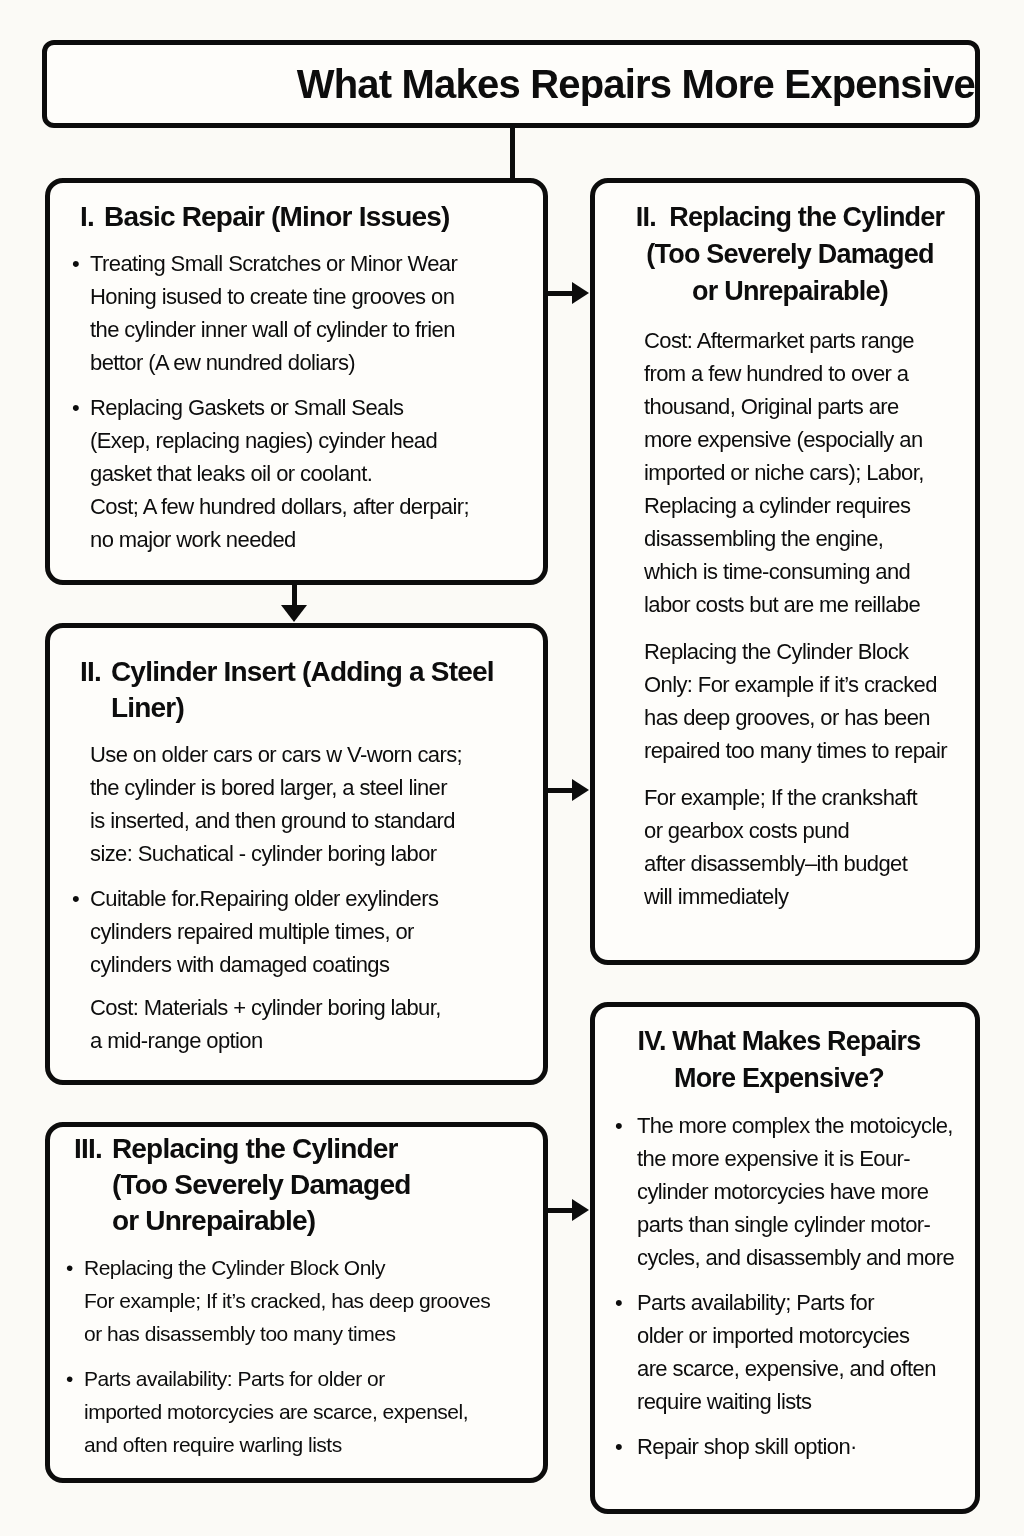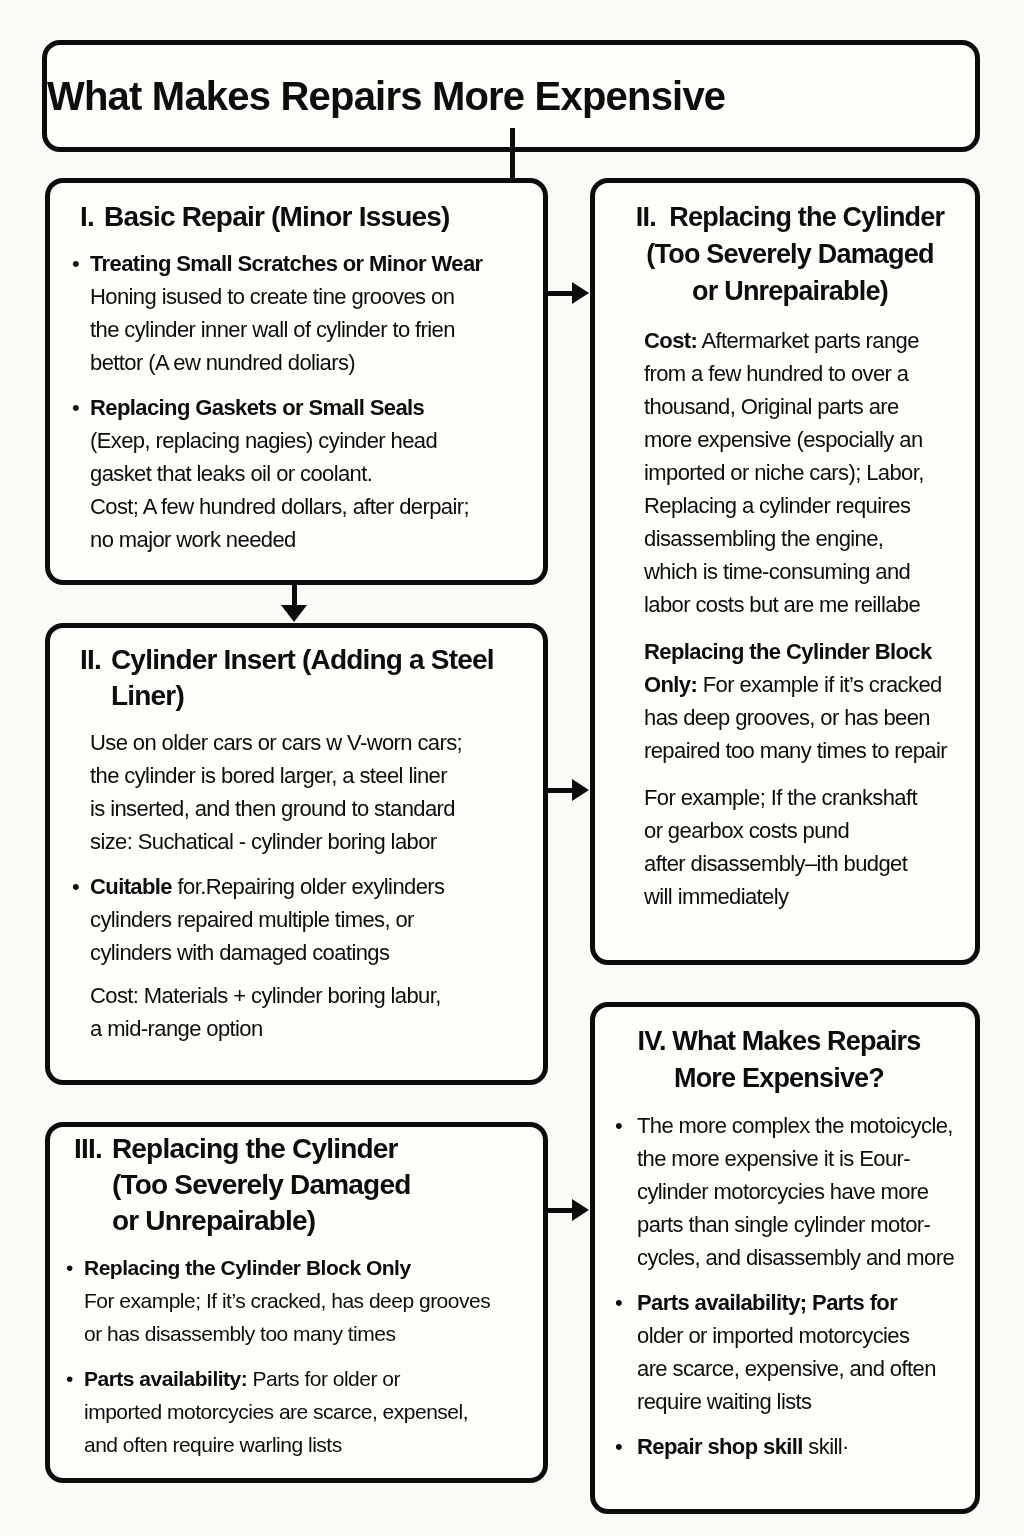--- a/index.html
+++ b/index.html
@@ -13,23 +13,23 @@
   }
   .box{
     position:absolute;
     background:#fefdfa;
     border:5px solid #0c0c0c;
     border-radius:18px;
     box-sizing:border-box;
   }
   
   .title-box{
-    left:42px;top:40px;width:938px;height:112px;
-    border-radius:18px;
-    display:flex;align-items:center;justify-content:flex-start;
+    left:42px;top:40px;width:938px;height:88px;
+    border-radius:12px;
+    display:flex;align-items:center;justify-content:flex-end;
   }
   .title-text{
     font-size:40px;font-weight:bold;letter-spacing:-0.8px;
     white-space:nowrap;
   }
   
   .vline{position:absolute;background:#0c0c0c;}
   .conn-title{left:510px;top:128px;width:5px;height:54px;}
   .arrow-right{position:absolute;width:42px;height:22px;}
   .arrow-right .shaft{position:absolute;left:0;top:9px;width:28px;height:5px;background:#0c0c0c;}
@@ -43,21 +43,21 @@
   .arr3{left:548px;top:1199px;}
   .arrow-down{position:absolute;left:281px;top:584px;width:26px;height:38px;}
   .arrow-down .shaft{position:absolute;left:11px;top:0;width:5px;height:24px;background:#0c0c0c;}
   .arrow-down .head{
     position:absolute;left:0;top:21px;width:0;height:0;
     border-left:13px solid transparent;border-right:13px solid transparent;
     border-top:17px solid #0c0c0c;
   }
   
   #box1{left:45px;top:178px;width:503px;height:407px;padding:16px 6px 0 22px;}
-  #box2{left:45px;top:623px;width:503px;height:462px;padding:14px 6px 0 22px;}
+  #box2{left:45px;top:623px;width:503px;height:462px;padding:26px 6px 0 22px;}
   #box3{left:45px;top:1122px;width:503px;height:361px;padding:4px 6px 0 16px;}
   
   #boxR1{left:590px;top:178px;width:390px;height:787px;padding:16px 6px 0 16px;}
   #boxR2{left:590px;top:1002px;width:390px;height:512px;padding:16px 12px 0 0;}
 
   .h-left{
     display:flex;gap:10px;
     font-size:28px;font-weight:bold;letter-spacing:-0.8px;
     line-height:36px;margin:0 0 12px 8px;
     white-space:pre-line;
@@ -68,21 +68,21 @@
     font-size:27px;font-weight:bold;letter-spacing:-0.8px;
     line-height:37px;margin-bottom:10px;
     white-space:pre-line;
   }
   .body-sm{font-size:22px;letter-spacing:-0.6px;line-height:33px;}
   #box3 .body-sm{font-size:21px;letter-spacing:-0.5px;}
   .pre{white-space:pre-line;}
   .bullet{display:flex;margin-top:12px;}
   .bullet .dot{flex:none;width:18px;}
   .bullet .bt{flex:1;white-space:pre-line;}
-  b{font-weight:bold;}
+  b{font-weight:normal;}
   .intro{margin-left:18px;margin-top:4px;}
   .cost-line{margin-left:18px;margin-top:10px;}
   .rpara{margin:14px 6px 0 33px;}
   .rsub{font-size:26px;font-weight:bold;letter-spacing:-0.6px;margin:14px 6px 0 33px;}
   .rsub + .rpara{margin-top:2px;}
   .rbullets{margin-left:20px;margin-right:4px;}
   #boxR2 .bullet .dot{width:22px;}
 </style>
 </head>
 <body>
@@ -212,18 +212,18 @@
       </div>
       <div class="bullet body-sm">
         <span class="dot">•</span>
         <span class="bt"><b>Parts availability; Parts for</b><span>
 older or imported motorcycies
 are scarce, expensive, and often
 require waiting lists</span></span>
       </div>
       <div class="bullet body-sm">
         <span class="dot">•</span>
-        <span class="bt"><b>Repair shop skill</b><span> skill·</span></span>
+        <span class="bt"><b>Repair shop skill</b><span> option·</span></span>
       </div>
     </div>
   </div>
 
 </div>
 
 </body></html>

